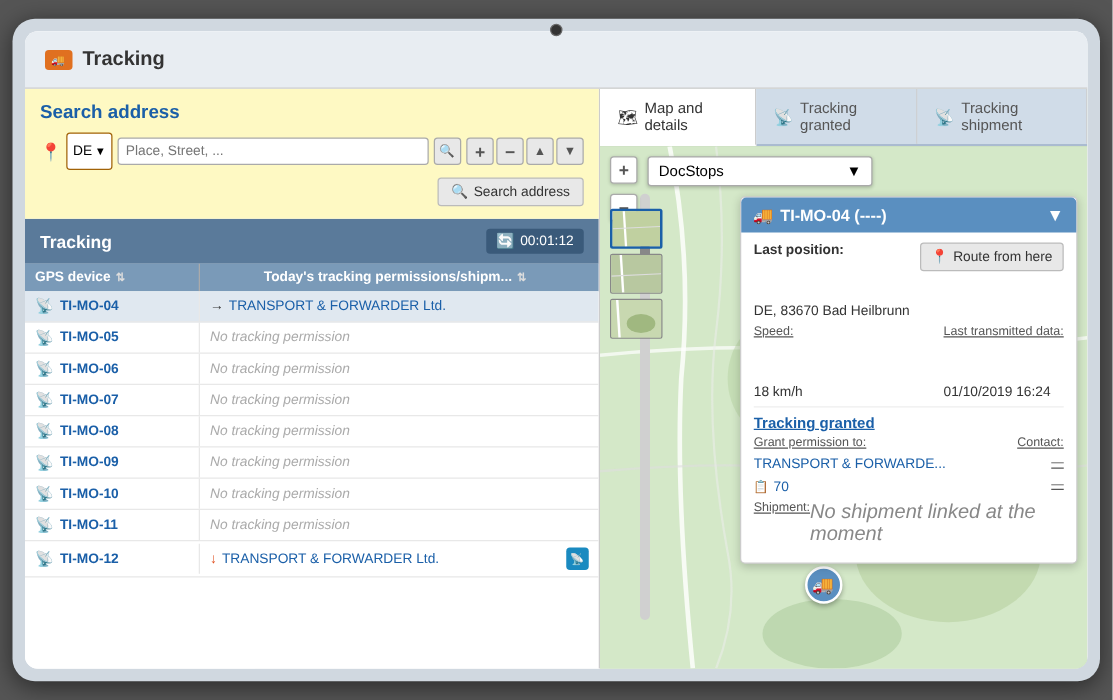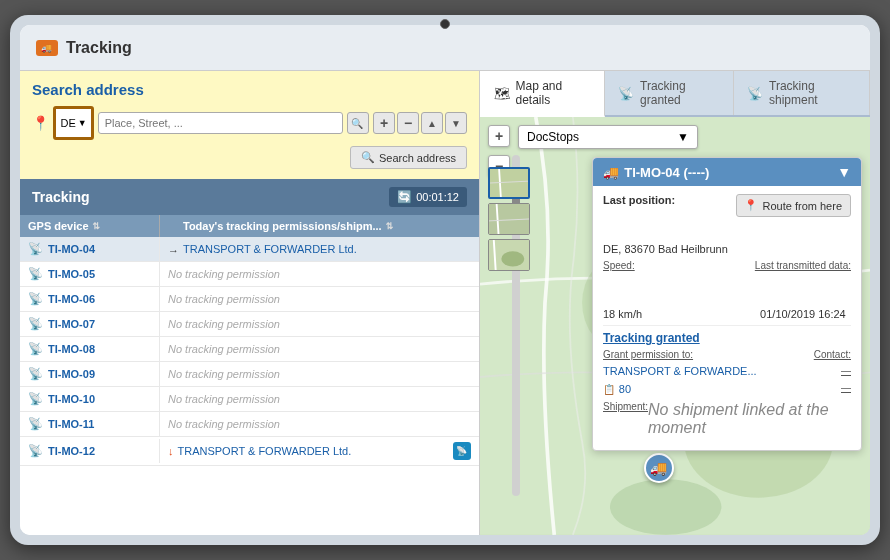--- a/index.html
+++ b/index.html
@@ -115,21 +115,21 @@
 
     .location-icon {
       color: #4a9a40;
       font-size: 14px;
     }
 
     .country-select {
       display: flex;
       align-items: center;
       background: #fff;
-      border: 3px solid #a16207;
+      border: 1px solid #a16207;
       border-radius: 3px;
       padding: 14px 4px;
       font-size: 11px;
       cursor: pointer;
       height: 22px;
     }
 
     .search-input {
       flex: 1;
       height: 22px;
@@ -228,20 +228,21 @@
       color: #4fc;
       font-size: 12px;
     }
 
     .table-header {
       background: #7a9ab8;
       display: flex;
       color: white;
       font-weight: bold;
       font-size: 11px;
+      gap: 28px;
     }
 
     .col-device {
       width: 140px;
       padding: 5px 8px;
       border-right: 1px solid #aaa;
       display: flex;
       align-items: center;
       gap: 4px;
     }
@@ -889,21 +890,21 @@
                   <span>📍</span>
                   <span>Route from here</span>
                 </button>
               </div>
 
               <div class="info-row">
                 <div>
                   <div class="info-col-label">Speed:</div>
                   <div class="info-value">18 km/h</div>
                 </div>
-                <div style="text-align:center;">
+                <div style="text-align:left;">
                   <div class="info-col-label">Last transmitted data:</div>
                   <div class="info-value">01/10/2019 16:24</div>
                 </div>
               </div>
 
               <hr class="info-divider">
 
               <div class="info-section-title">Tracking granted</div>
 
               <div class="info-row">
@@ -915,21 +916,21 @@
                 <a class="contact-link">
                   <span>TRANSPORT &amp; FORWARDE...</span>
                 </a>
                 <span class="info-col-label">—</span>
               </div>
 
               <div class="info-row">
                 <div>
                   <span style="font-size:10px;color:#555;">📋</span>
                   <a class="contact-link">
-                    <span>80</span>
+                    <span>70</span>
                   </a>
                 </div>
                 <span class="info-col-label">—</span>
               </div>
 
               <div class="info-row">
                 <span class="info-col-label">Shipment:</span>
                 <span class="shipment-text">No shipment linked at the moment</span>
               </div>
 

